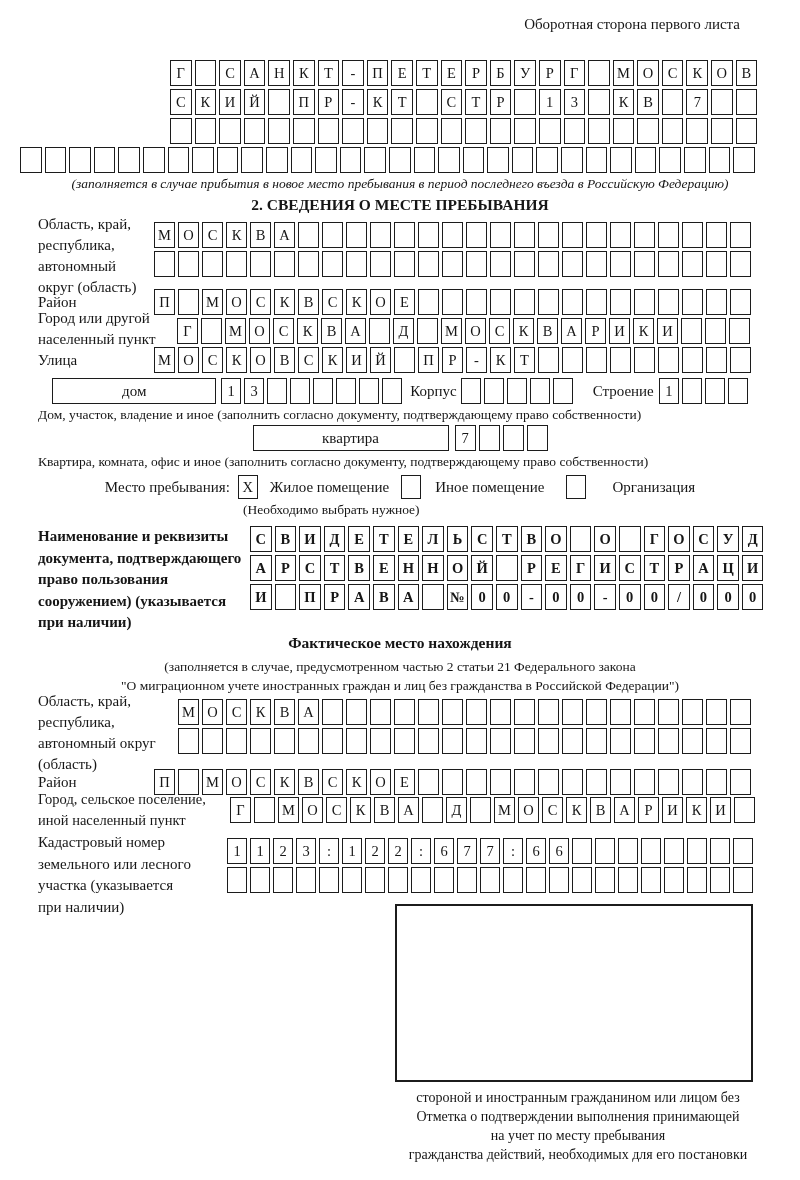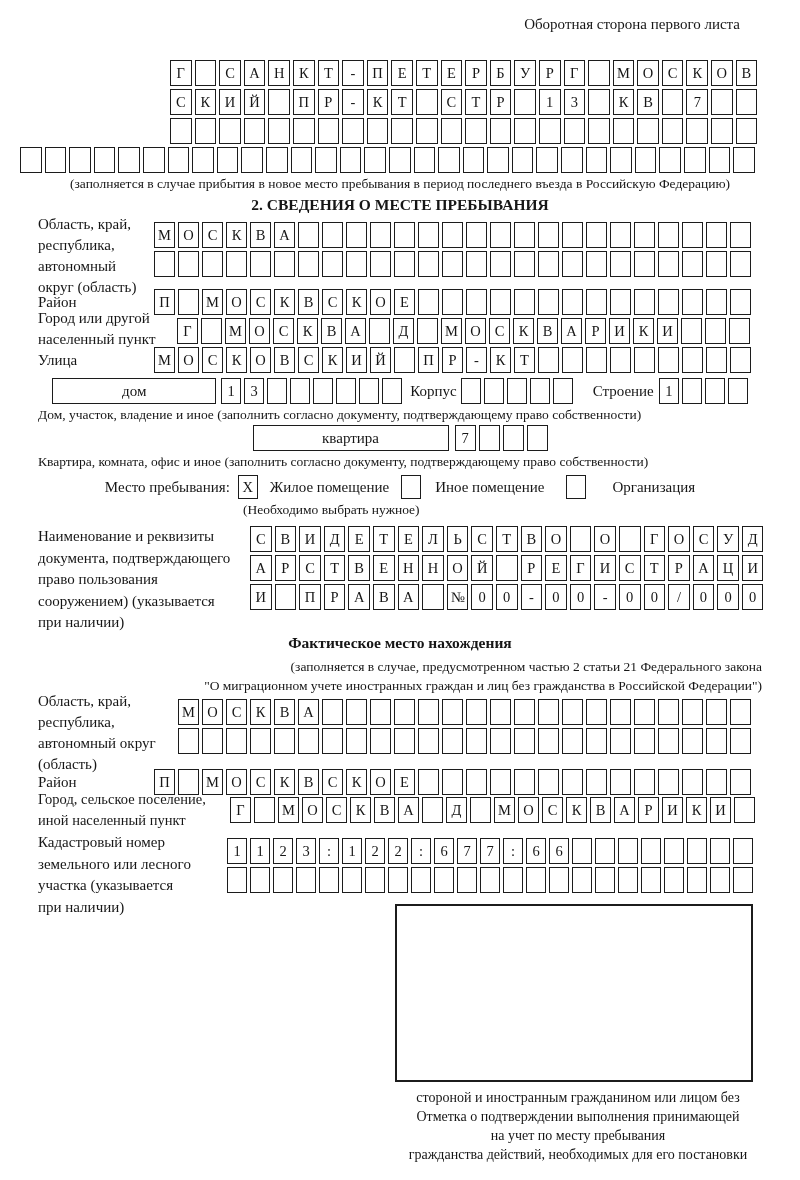--- a/index.html
+++ b/index.html
@@ -150,21 +150,21 @@
       <span class="cell"></span>
       <span class="cell"></span>
       <span class="cell"></span>
       <span class="cell"></span>
       <span class="cell"></span>
       <span class="cell"></span>
       <span class="cell"></span>
       <span class="cell"></span>
       <span class="cell"></span>
     </div>
-  <div class="cap center" style="margin-top:3px;">(заполняется в случае прибытия в новое место пребывания в период последнего въезда в Российскую Федерацию)</div>
+  <div class="cap center" style="margin-top:3px;font-style:italic;">(заполняется в случае прибытия в новое место пребывания в период последнего въезда в Российскую Федерацию)</div>
 
   <div class="title" style="margin-top:4px;">2. СВЕДЕНИЯ О МЕСТЕ ПРЕБЫВАНИЯ</div>
 
   <div class="g" style="margin-top:8px;">
     <div class="lab" style="top:-8px;width:116px;">
       <div>Область, край,</div>
       <div>республика,</div>
       <div>автономный</div>
       <div>округ (область)</div>
     </div>
@@ -366,21 +366,21 @@
     <span class="ilbl">Место пребывания:</span>
     <span class="cb" style="margin-left:8px;">X</span>
     <span class="ilbl" style="margin-left:12px;">Жилое помещение</span>
     <span class="cb" style="margin-left:12px;"></span>
     <span class="ilbl" style="margin-left:14px;">Иное помещение</span>
     <span class="cb" style="margin-left:22px;"></span>
     <span class="ilbl" style="margin-left:26px;">Организация</span>
   </div>
   <div class="cap" style="margin:3px 0 0 205px;">(Необходимо выбрать нужное)</div>
 
-  <div class="g" style="margin-top:8px;">
+  <div class="g" style="margin-top:8px;font-weight:bold;">
     <div class="lab" style="top:0;line-height:21.5px;width:212px;">
       <div>Наименование и реквизиты</div>
       <div>документа, подтверждающего</div>
       <div>право пользования</div>
       <div>сооружением) (указывается</div>
       <div>при наличии)</div>
     </div>
     <div class="rows" style="margin-left:212px;">
       <div class="cr lg">
           <span class="cell">С</span>
@@ -448,21 +448,21 @@
           <span class="cell">0</span>
           <span class="cell">/</span>
           <span class="cell">0</span>
           <span class="cell">0</span>
           <span class="cell">0</span>
         </div>
     </div>
   </div>
 
   <div class="title" style="margin-top:24px;">Фактическое место нахождения</div>
-  <div class="notes center" style="margin-top:5px;text-align:right;">
+  <div class="notes center" style="margin-top:5px;">
     <div>(заполняется в случае, предусмотренном частью 2 статьи 21 Федерального закона</div>
     <div>"О миграционном учете иностранных граждан и лиц без гражданства в Российской Федерации")</div>
   </div>
 
   <div class="g" style="margin-top:4px;">
     <div class="lab" style="top:-8px;width:140px;">
       <div>Область, край,</div>
       <div>республика,</div>
       <div>автономный округ</div>
       <div>(область)</div>

